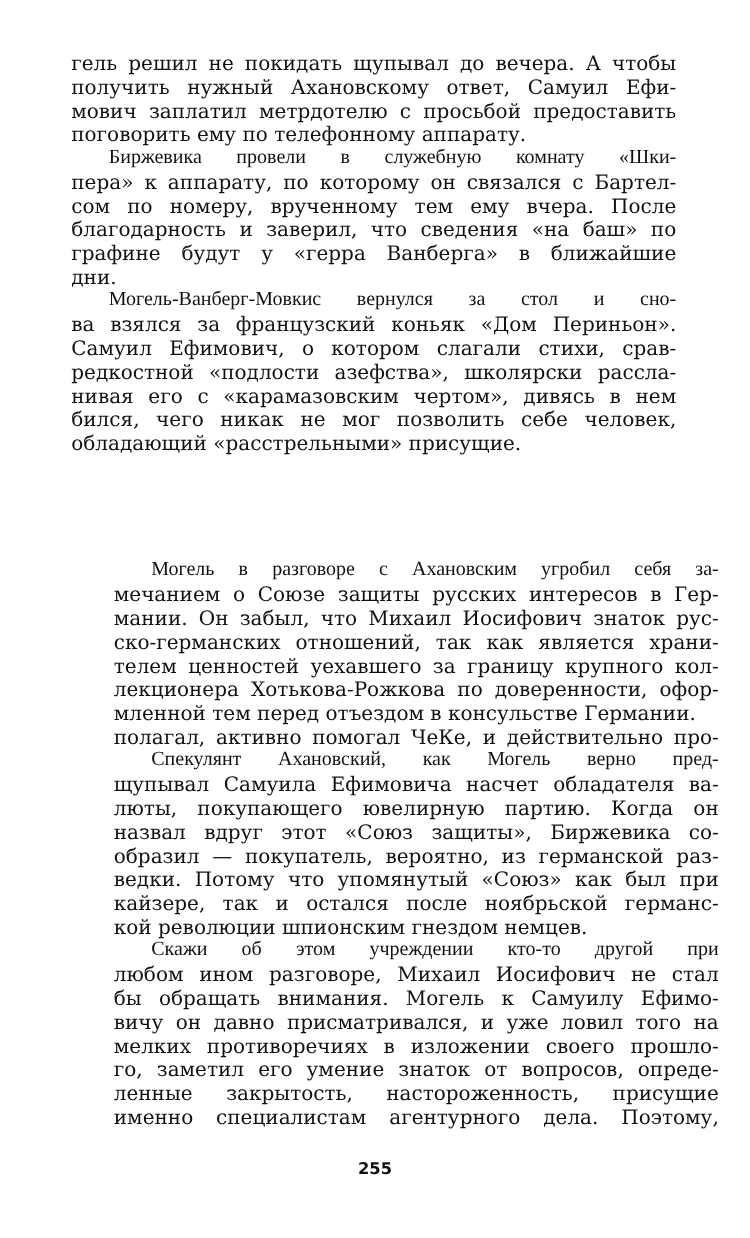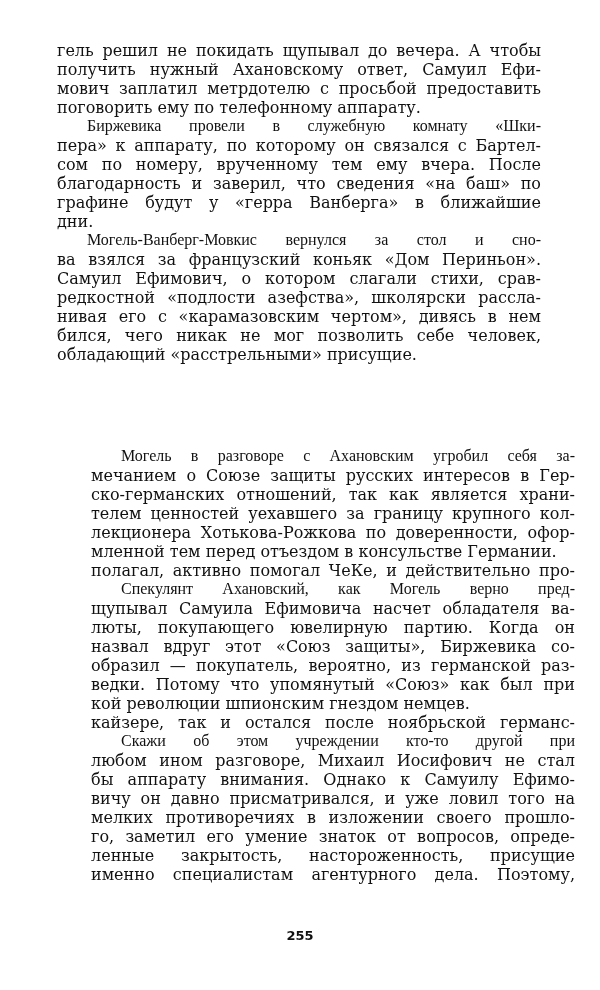--- a/index.html
+++ b/index.html
@@ -84,42 +84,43 @@
     <span class="line">бился, чего никак не мог позволить себе человек,</span>
     <span class="line last">обладающий «расстрельными» присущие.</span>
   </div>
 </div>
 
 <div class="block-2">
 
   <div>
     <span class="line indent">Могель в разговоре с Ахановским угробил себя за-</span>
     <span class="line">мечанием о Союзе защиты русских интересов в Гер-</span>
+    <span class="line">мании. Он забыл, что Михаил Иосифович знаток рус-</span>
     <span class="line">ско-германских отношений, так как является храни-</span>
     <span class="line">телем ценностей уехавшего за границу крупного кол-</span>
     <span class="line">лекционера Хотькова-Рожкова по доверенности, офор-</span>
     <span class="line last">мленной тем перед отъездом в консульстве Германии.</span>
   </div>
 
   <div>
     <span class="line">полагал, активно помогал ЧеКе, и действительно про-</span>
     <span class="line indent">Спекулянт Ахановский, как Могель верно пред-</span>
     <span class="line">щупывал Самуила Ефимовича насчет обладателя ва-</span>
     <span class="line">люты, покупающего ювелирную партию. Когда он</span>
     <span class="line">назвал вдруг этот «Союз защиты», Биржевика со-</span>
     <span class="line">образил — покупатель, вероятно, из германской раз-</span>
     <span class="line">ведки. Потому что упомянутый «Союз» как был при</span>
+    <span class="line">кайзере, так и остался после ноябрьской германс-</span>
     <span class="line last">кой революции шпионским гнездом немцев.</span>
-    <span class="line">кайзере, так и остался после ноябрьской германс-</span>
   </div>
 
   <div>
     <span class="line indent">Скажи об этом учреждении кто-то другой при</span>
     <span class="line">любом ином разговоре, Михаил Иосифович не стал</span>
-    <span class="line">бы аппарату внимания. Однако к Самуилу Ефимо-</span>
+    <span class="line">бы обращать внимания. Могель к Самуилу Ефимо-</span>
     <span class="line">вичу он давно присматривался, и уже ловил того на</span>
     <span class="line">мелких противоречиях в изложении своего прошло-</span>
     <span class="line">го, заметил его умение знаток от вопросов, опреде-</span>
     <span class="line">ленные закрытость, настороженность, присущие</span>
     <span class="line">именно специалистам агентурного дела. Поэтому,</span>
   </div>
 </div>
 
 <div class="page-number">255</div>
 

